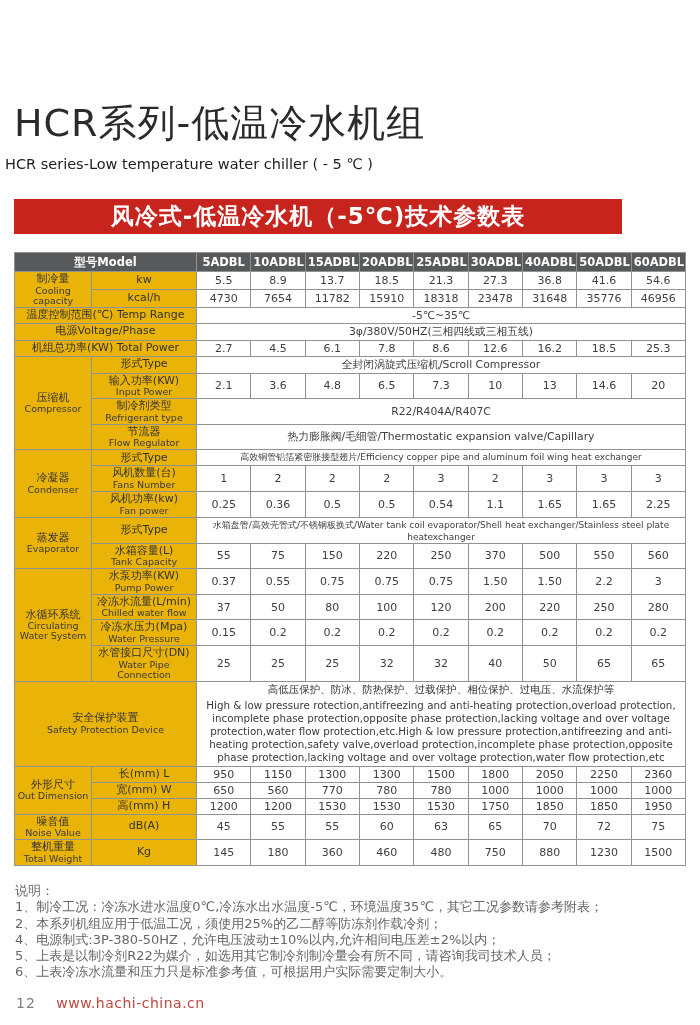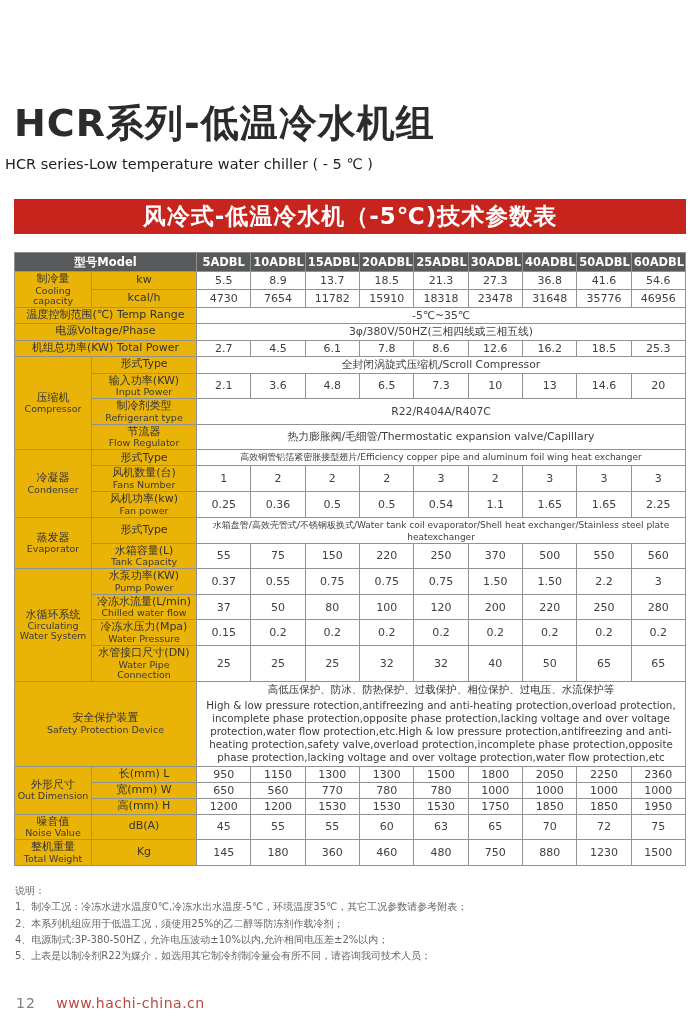--- a/index.html
+++ b/index.html
@@ -1,38 +1,38 @@
 <!DOCTYPE html>
 <html><head>
 <meta charset="utf-8">
 <style>
   html,body{margin:0;padding:0;}
   .page{position:relative;width:700px;height:1025px;background:#ffffff;overflow:hidden;
         font-family:"DejaVu Sans","Liberation Sans",sans-serif;color:#3c3c3c;}
-  .title{position:absolute;left:14px;top:98px;font-size:38px;font-weight:bold;color:#2b2b2b;
+  .title{position:absolute;left:14px;top:98px;font-size:38px;font-weight:normal;color:#2b2b2b;
          letter-spacing:1px;white-space:nowrap;}
   .subtitle{position:absolute;left:5px;top:156px;font-size:14.5px;color:#1d1d1d;}
-  .banner{position:absolute;left:14px;top:199px;width:672px;height:35px;background:#C8241E;
+  .banner{position:absolute;left:14px;top:199px;width:608px;height:35px;background:#C8241E;
           color:#ffffff;font-size:23px;font-weight:bold;text-align:center;line-height:35px;
           letter-spacing:1px;}
   table.spec{position:absolute;left:14px;top:252px;width:672px;border-collapse:collapse;
              table-layout:fixed;border:1px solid #6f7173;}
   table.spec td{border:1px solid #909294;text-align:center;vertical-align:middle;
                 padding:1px 2px;overflow:hidden;}
   td.hdr{background:#58595B;color:#ffffff;font-weight:bold;font-size:11.5px;height:16px;margin-left:44px;}
   td.lbl{background:#eab308;color:#333333;}
   td.lbl .zh{font-size:11px;line-height:1.15;}
   td.lbl .en{font-size:9.5px;line-height:1.05;color:#3a3a3a;}
   td.val{background:#ffffff;font-size:11px;color:#404040;height:13px;}
   td.merged{font-size:10.8px;}
   td.merged.sm{font-size:9px;}
   td.safety{text-align:left;padding:5px 8px;height:78px;vertical-align:middle;}
   td.safety .s-zh{font-size:10.5px;color:#333;margin-bottom:2px;}
   td.safety .s-en{font-size:10.3px;line-height:1.28;color:#3a3a3a;}
-  .notes{position:absolute;left:15px;top:883px;width:670px;font-size:10px;color:#666666;
+  .notes{position:absolute;left:15px;top:883px;width:670px;font-size:13px;color:#666666;
          line-height:16.3px;}
   .footer{position:absolute;left:16px;top:995px;font-size:14px;}
   .footer .pgnum{color:#808080;letter-spacing:1px;}
   .footer .site{color:#C0473F;margin-left:16px;letter-spacing:0.5px;}
 </style>
 </head>
 <body>
 
 <div class="page">
   <div class="title">HCR系列-低温冷水机组</div>
@@ -387,20 +387,21 @@
       </tbody>
   </table>
 
   <div class="notes">
     <div>说明：</div>
     <div id="notes-list">
         <div>1、制冷工况：冷冻水进水温度0℃,冷冻水出水温度-5℃，环境温度35℃，其它工况参数请参考附表；</div>
         <div>2、本系列机组应用于低温工况，须使用25%的乙二醇等防冻剂作载冷剂；</div>
         <div>4、电源制式:3P-380-50HZ，允许电压波动±10%以内,允许相间电压差±2%以内；</div>
         <div>5、上表是以制冷剂R22为媒介，如选用其它制冷剂制冷量会有所不同，请咨询我司技术人员；</div>
+        <div>6、上表冷冻水流量和压力只是标准参考值，可根据用户实际需要定制大小。</div>
       </div>
   </div>
 
   <div class="footer">
     <span class="pgnum">12</span>
     <span class="site">www.hachi-china.cn</span>
   </div>
 </div>
 
 </body></html>

